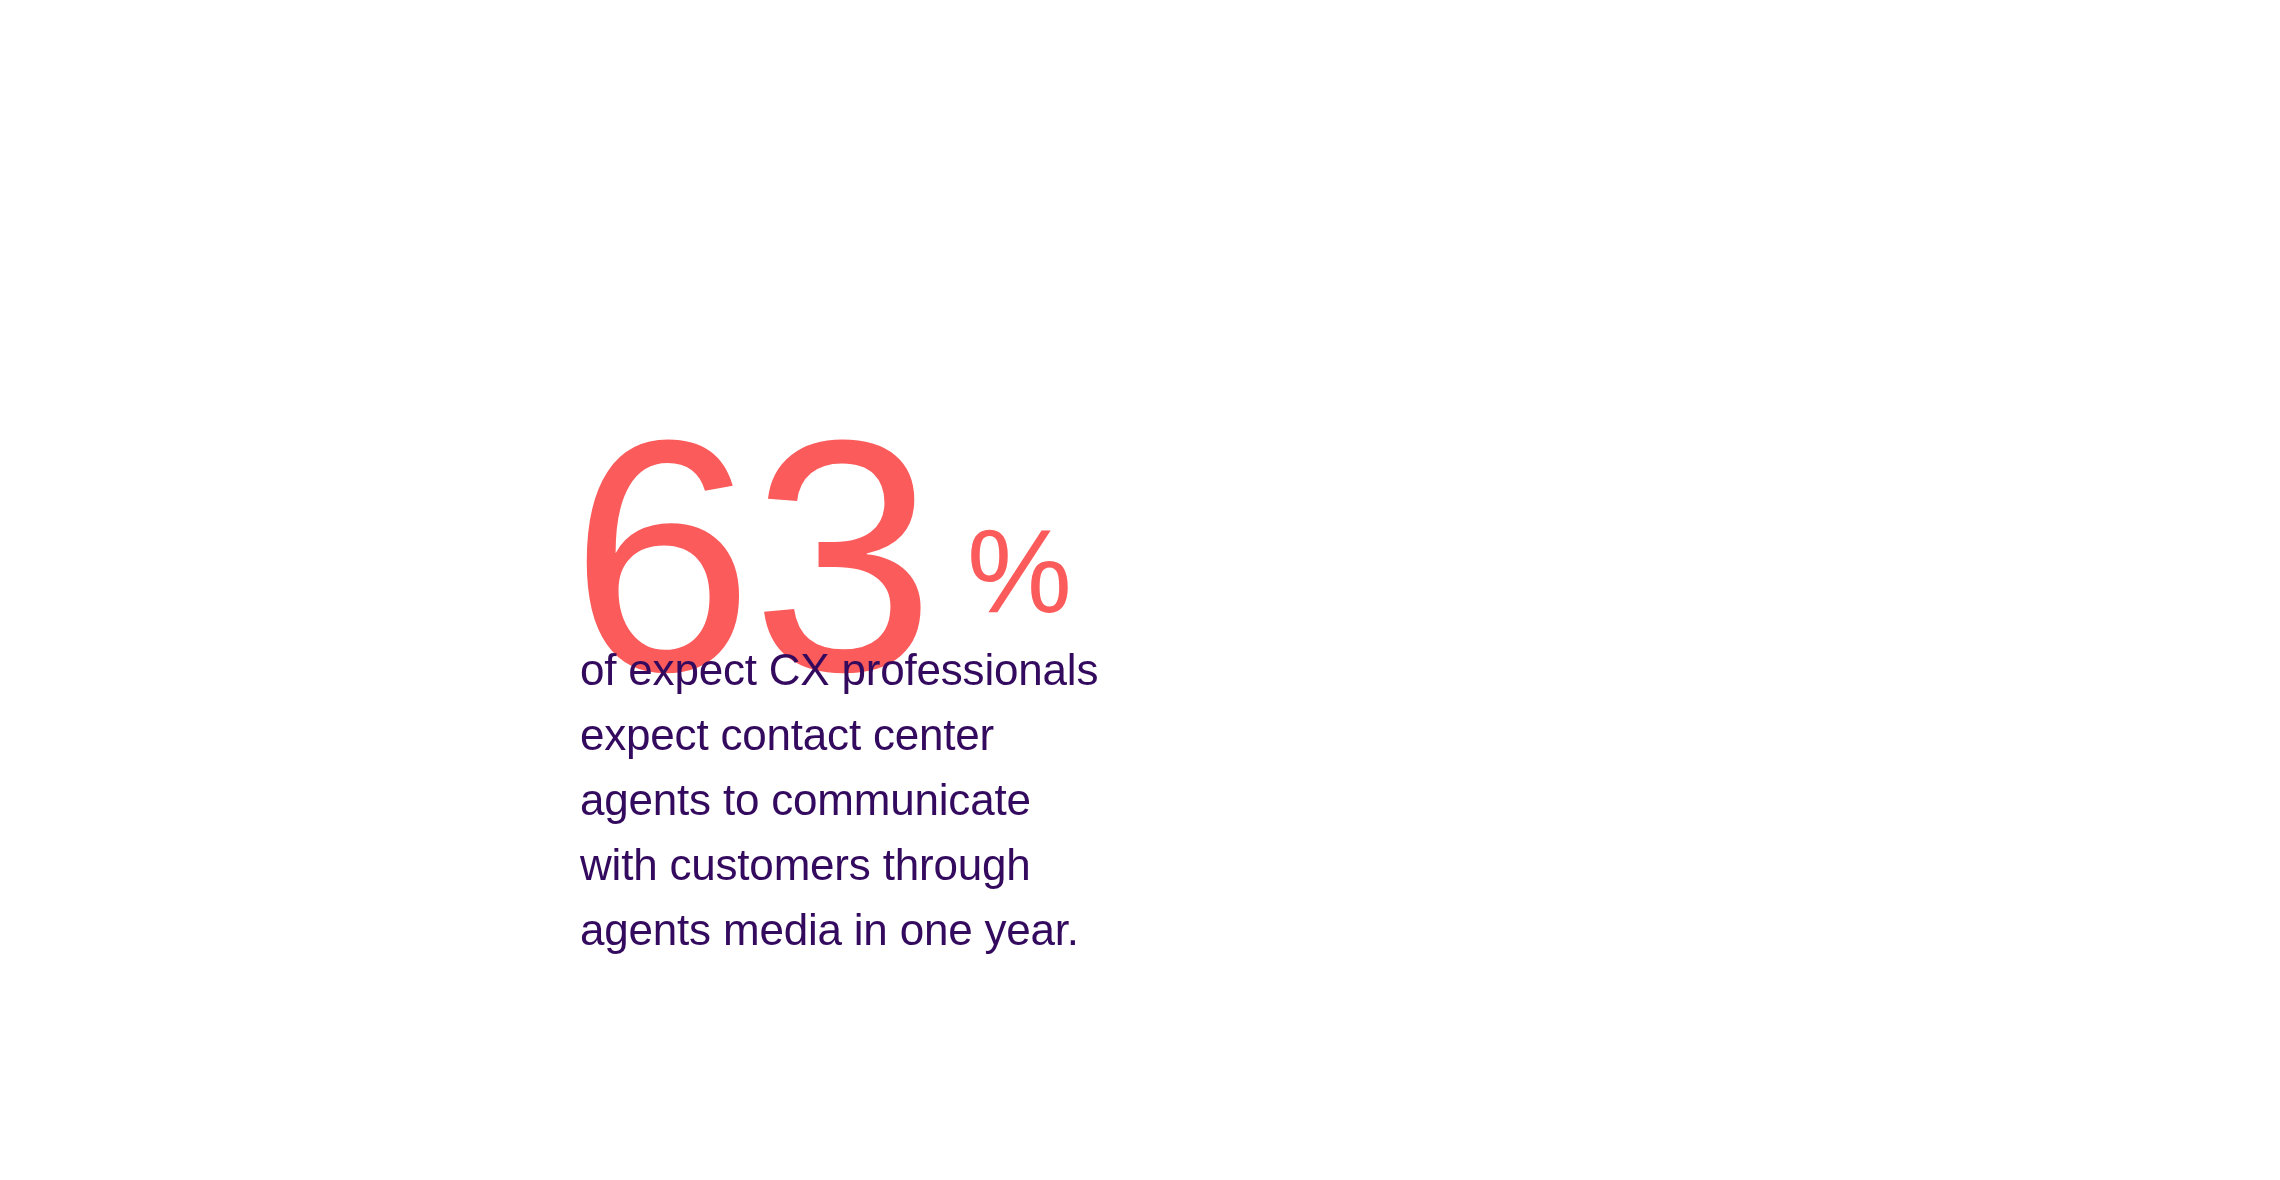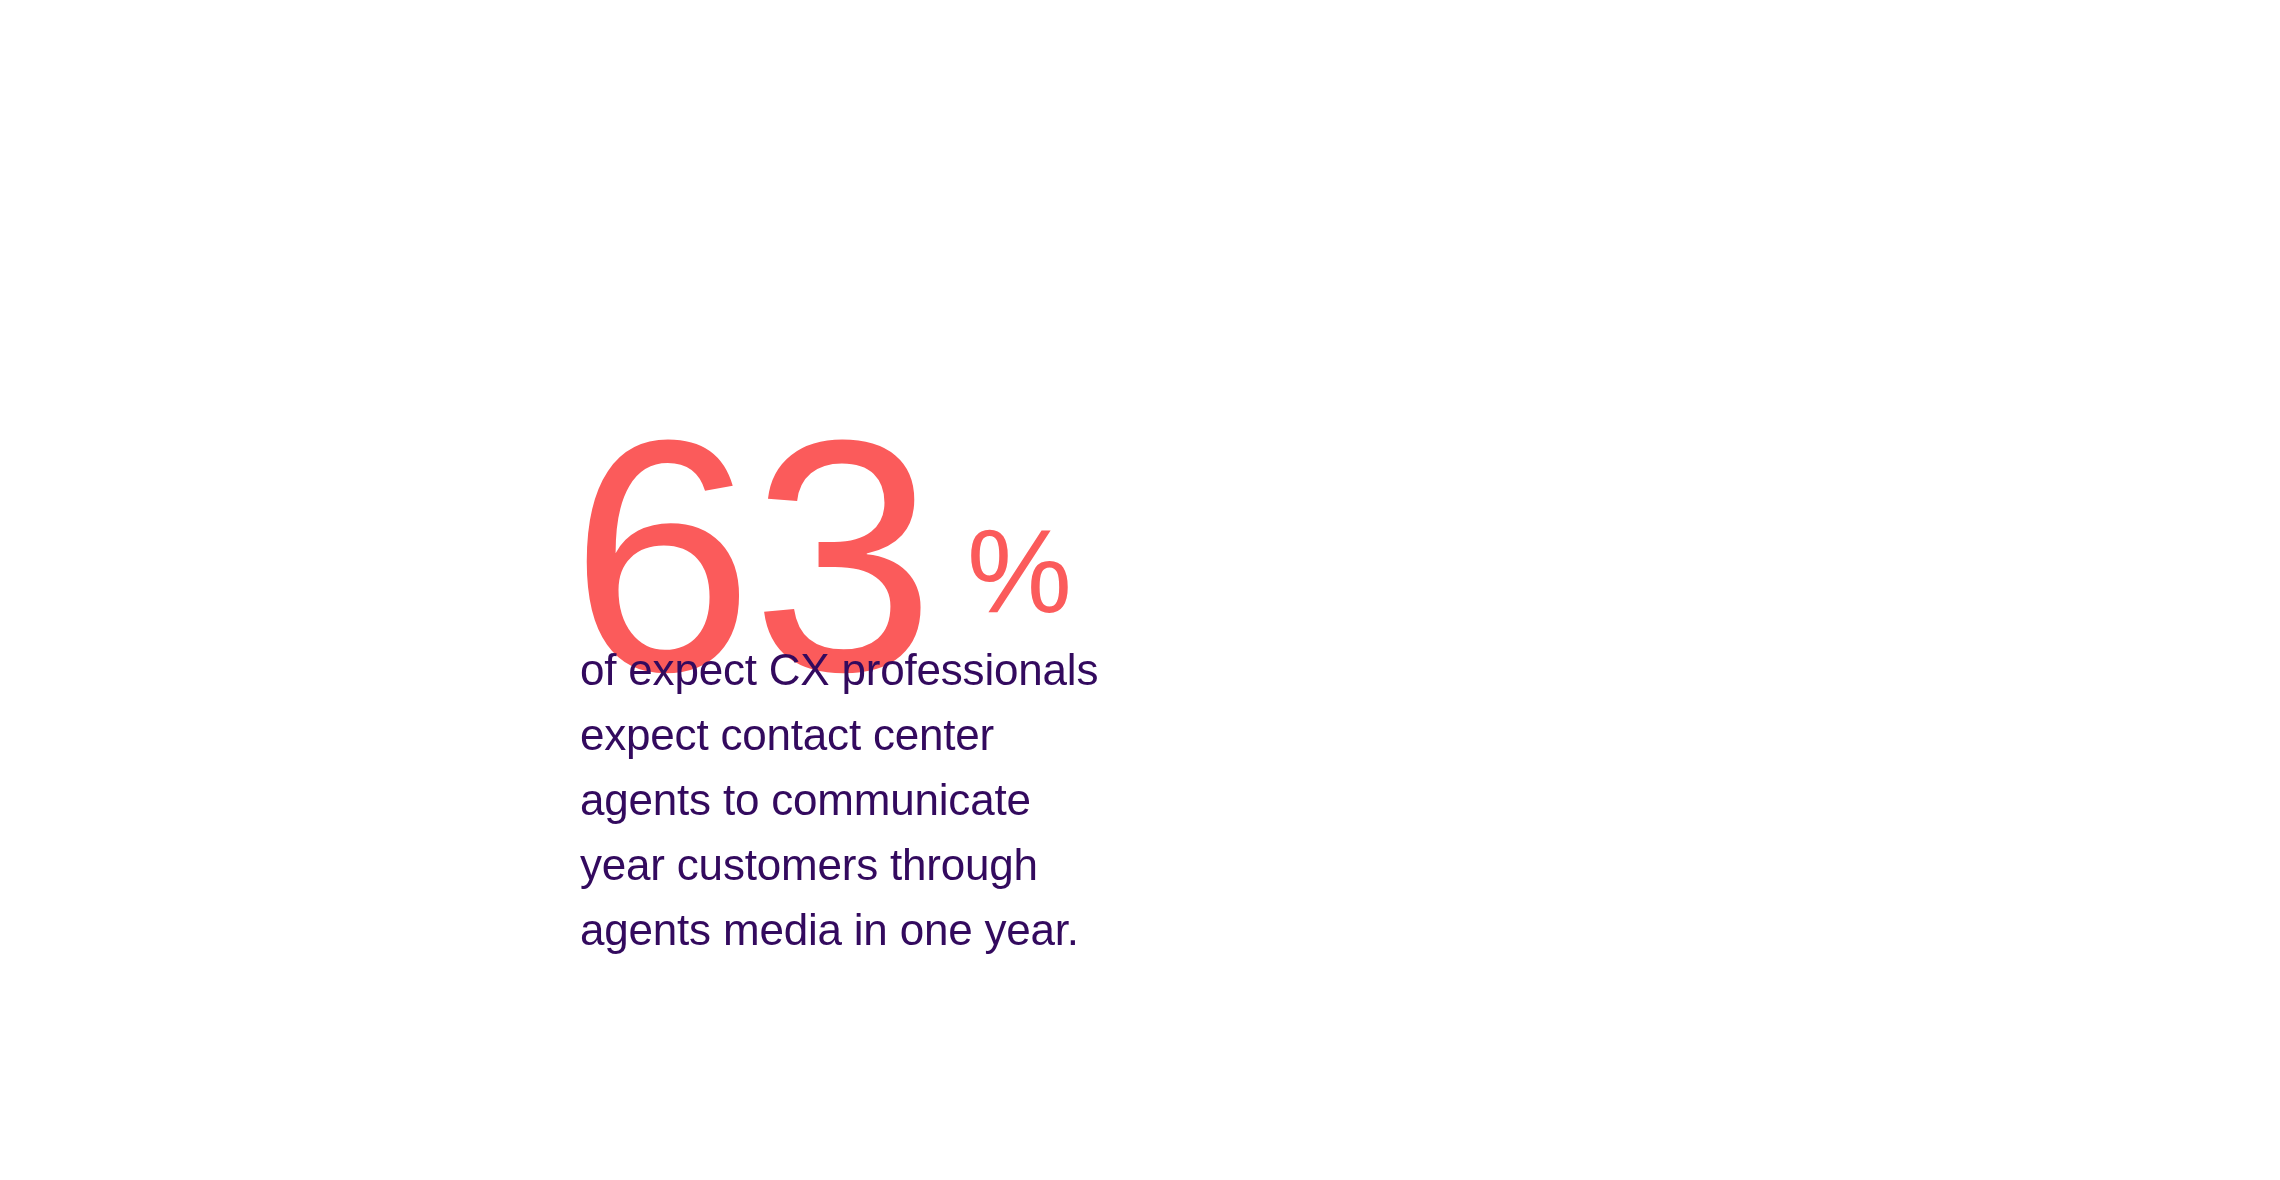--- a/index.html
+++ b/index.html
@@ -101,17 +101,17 @@
       <span class="stat-value">63</span>
       <span class="stat-unit">%</span>
     </div>
 
   </div>
 
   <p class="stat-caption">
     <span class="caption-line">of expect CX professionals</span>
     <span class="caption-line">expect contact center</span>
     <span class="caption-line">agents to communicate</span>
-    <span class="caption-line">year customers through</span>
+    <span class="caption-line">with customers through</span>
     <span class="caption-line">agents media in one year.</span>
   </p>
 
 </div>
 
 </body></html>

